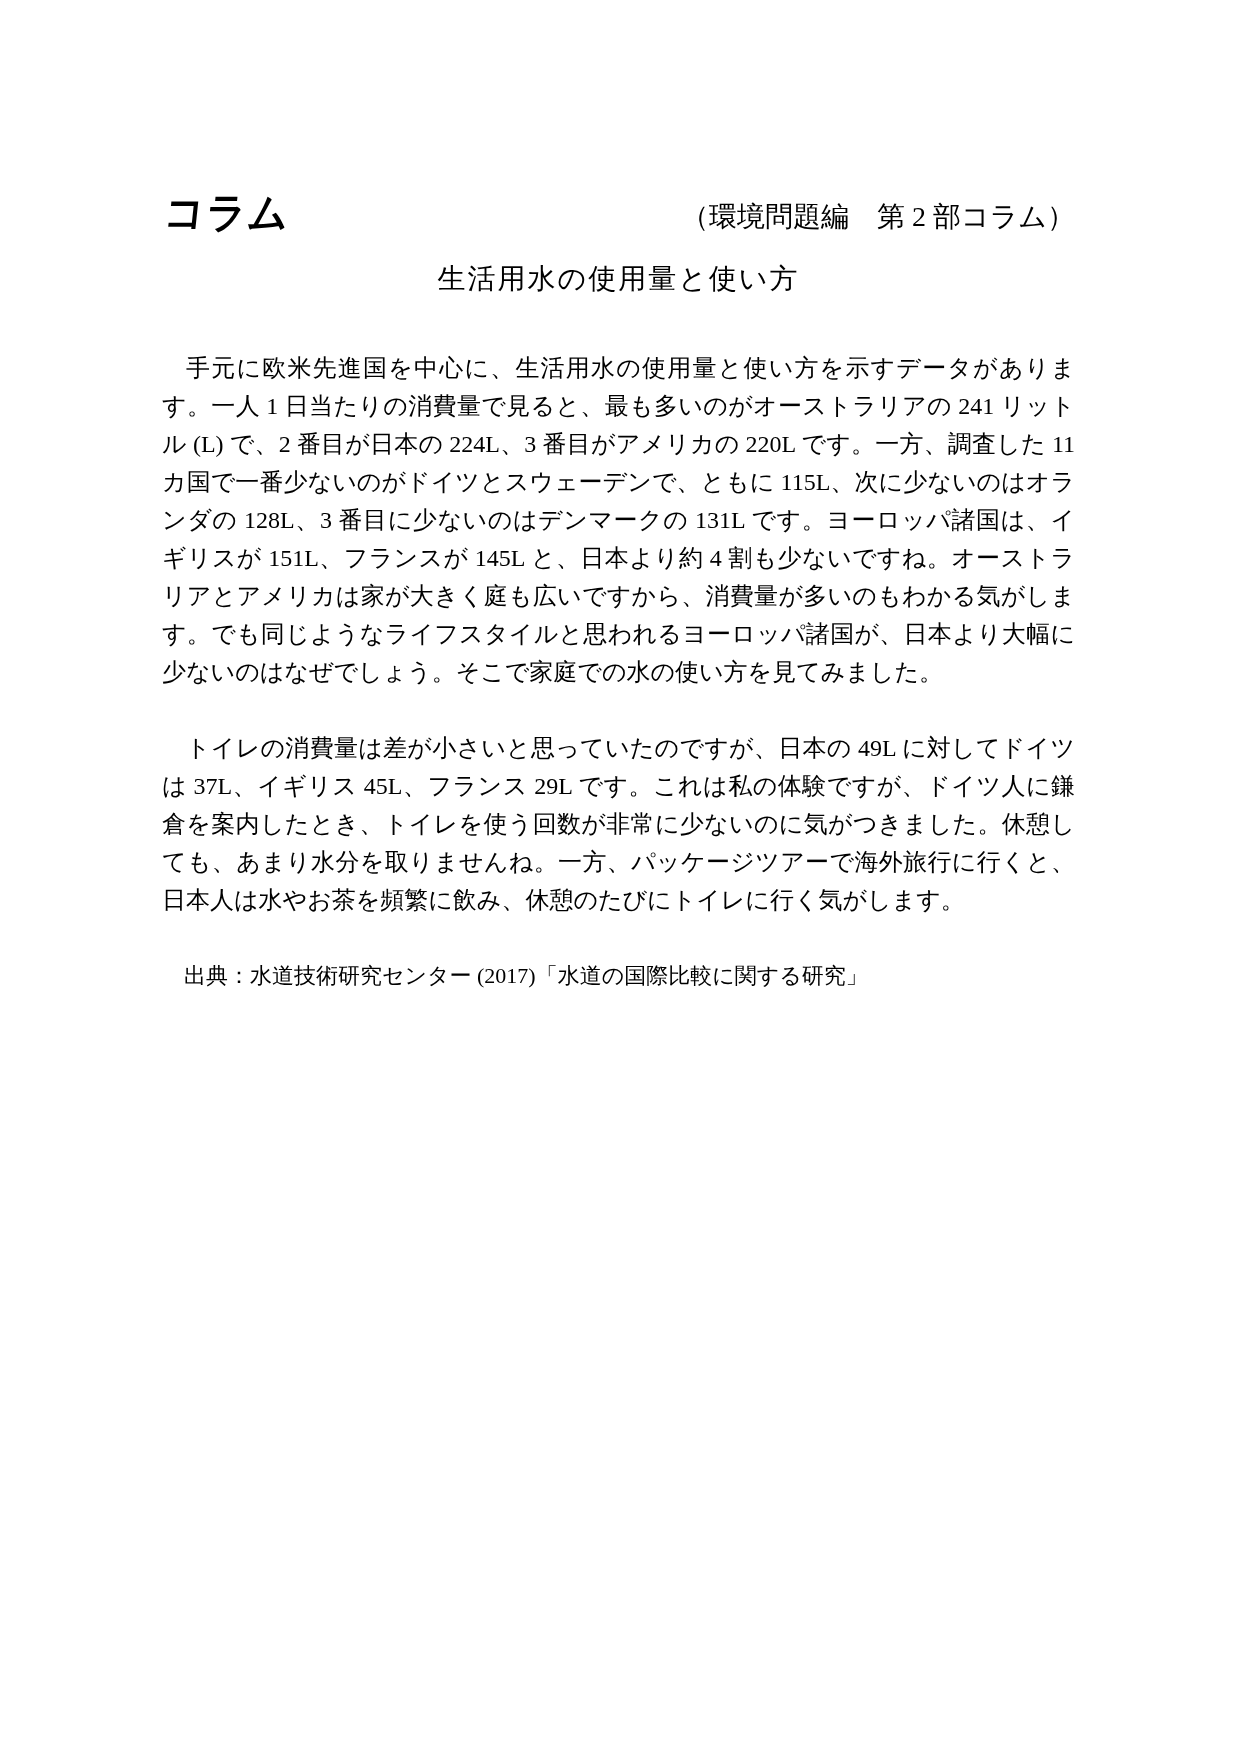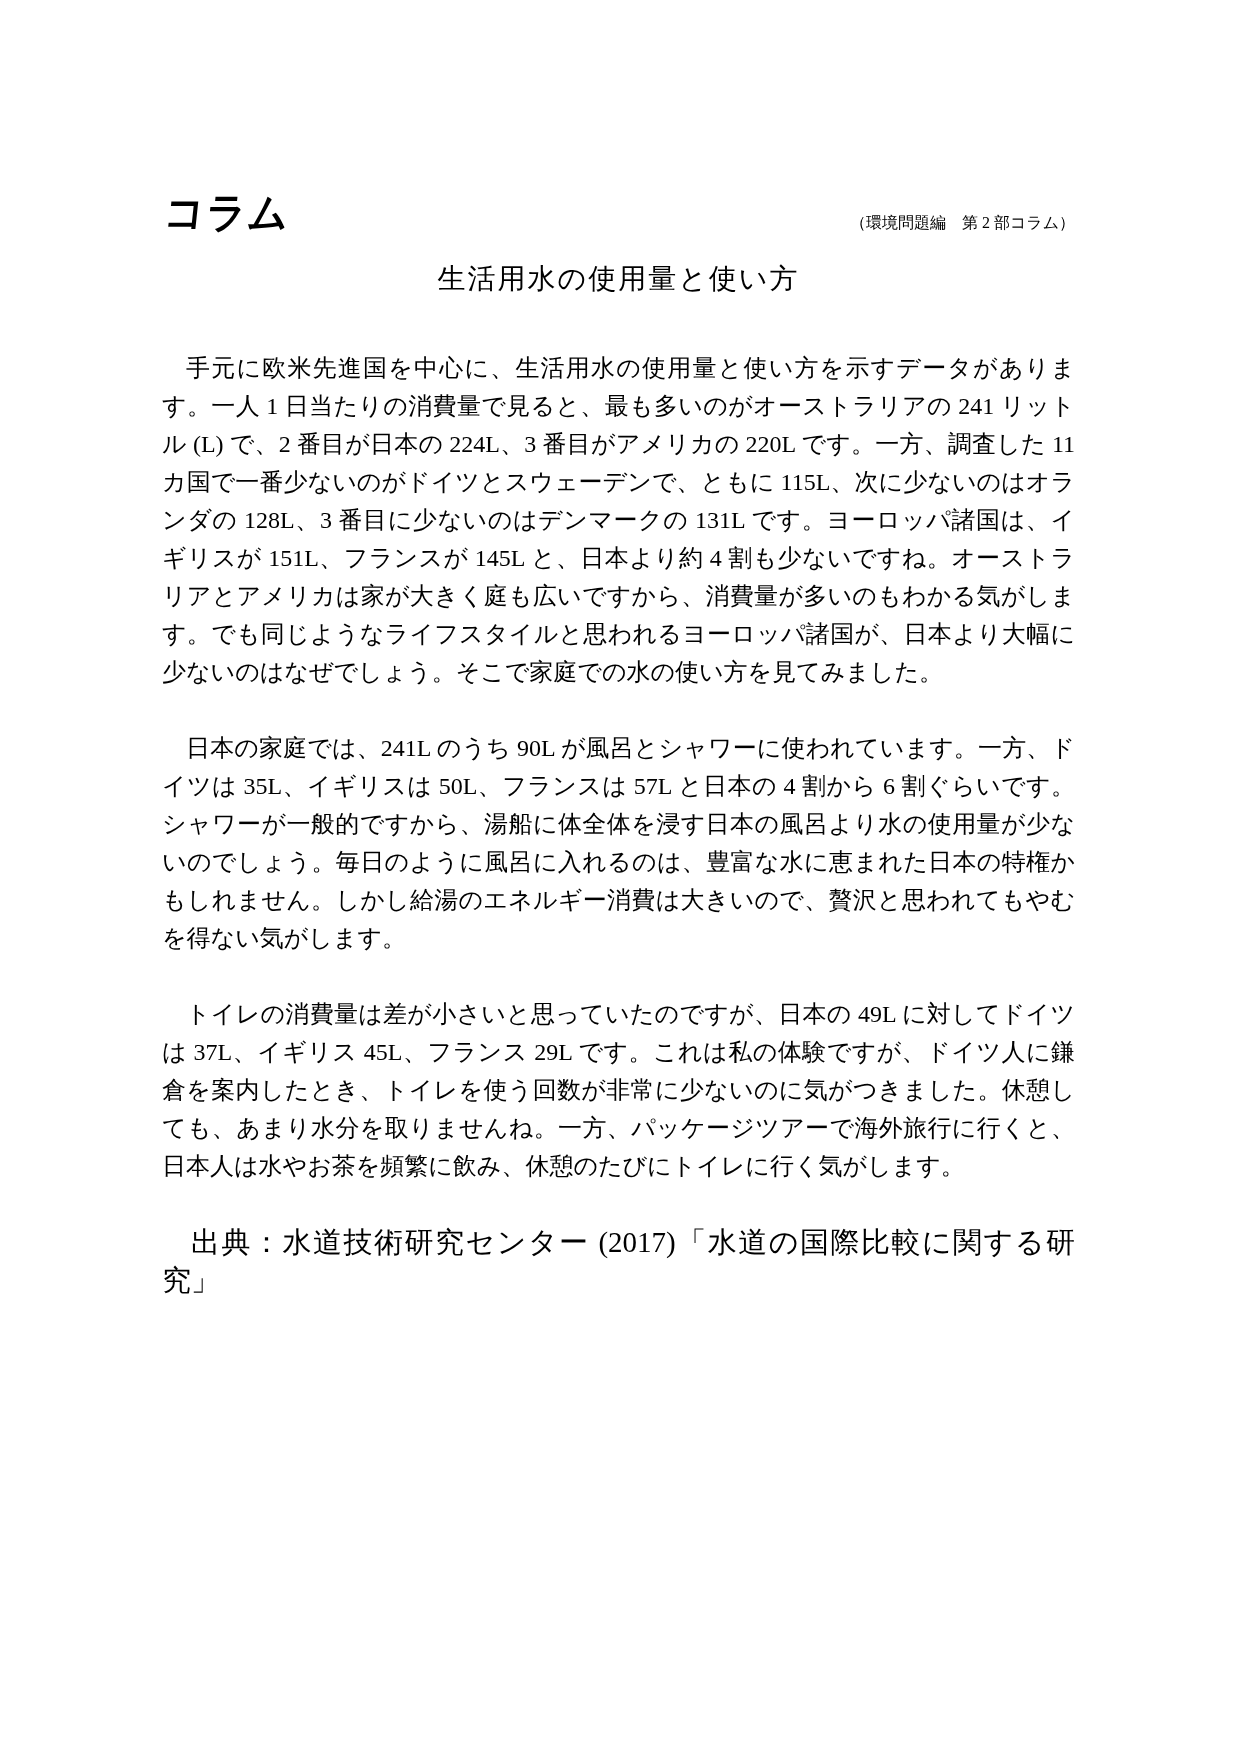--- a/index.html
+++ b/index.html
@@ -27,21 +27,21 @@
   .column-logo {
     font-family: "DejaVu Sans", "Liberation Sans", sans-serif;
     font-weight: 900;
     font-size: 40px;
     line-height: 1;
     letter-spacing: 1px;
     transform: skewX(-6deg) scaleY(1.05);
     transform-origin: left bottom;
   }
   .edition-note {
-    font-size: 16px;
+    font-size: 28px;
     line-height: 1;
     padding-bottom: 2px;
   }
   .article-title {
     margin-top: 28px;
     text-align: center;
     font-size: 28px;
     font-weight: normal;
     letter-spacing: 2px;
     line-height: 1.3;
@@ -52,38 +52,37 @@
     line-height: 38px;
     text-align: justify;
     text-justify: inter-ideograph;
   }
   .article-body p {
     margin: 0 0 38px 0;
     text-indent: 1em;
   }
   .source-citation {
     margin-top: 36px;
-    font-size: 29px;
+    font-size: 22px;
     line-height: 38px;
     text-indent: 1em;
   }
 </style>
 </head>
 <body>
 
 <div class="page">
 
   <div class="page-header">
     <div class="column-logo">コラム</div>
     <div class="edition-note">（環境問題編　第 2 部コラム）</div>
   </div>
 
   <h1 class="article-title">生活用水の使用量と使い方</h1>
 
   <div class="article-body">
     <p>手元に欧米先進国を中心に、生活用水の使用量と使い方を示すデータがあります。一人 1 日当たりの消費量で見ると、最も多いのがオーストラリアの 241 リットル (L) で、2 番目が日本の 224L、3 番目がアメリカの 220L です。一方、調査した 11 カ国で一番少ないのがドイツとスウェーデンで、ともに 115L、次に少ないのはオランダの 128L、3 番目に少ないのはデンマークの 131L です。ヨーロッパ諸国は、イギリスが 151L、フランスが 145L と、日本より約 4 割も少ないですね。オーストラリアとアメリカは家が大きく庭も広いですから、消費量が多いのもわかる気がします。でも同じようなライフスタイルと思われるヨーロッパ諸国が、日本より大幅に少ないのはなぜでしょう。そこで家庭での水の使い方を見てみました。</p>
-    <p>日本の家庭では、241L のうち 90L が風呂とシャワーに使われています。一方、ドイツは 35L、イギリスは 50L、フランスは 57L と日本の 4 割から 6 割ぐらいです。シャワーが一般的ですから、湯船に体全体を浸す日本の風呂より水の使用量が少ないのでしょう。毎日のように風呂に入れるのは、豊富な水に恵まれた日本の特権かもしれません。しかし給湯のエネルギー消費は大きいので、贅沢と思われてもやむを得ない気がします。</p>
     <p>トイレの消費量は差が小さいと思っていたのですが、日本の 49L に対してドイツは 37L、イギリス 45L、フランス 29L です。これは私の体験ですが、ドイツ人に鎌倉を案内したとき、トイレを使う回数が非常に少ないのに気がつきました。休憩しても、あまり水分を取りませんね。一方、パッケージツアーで海外旅行に行くと、日本人は水やお茶を頻繁に飲み、休憩のたびにトイレに行く気がします。</p>
 
     <div class="source-citation">出典：水道技術研究センター (2017)「水道の国際比較に関する研究」</div>
   </div>
 
 </div>
 
 </body></html>

